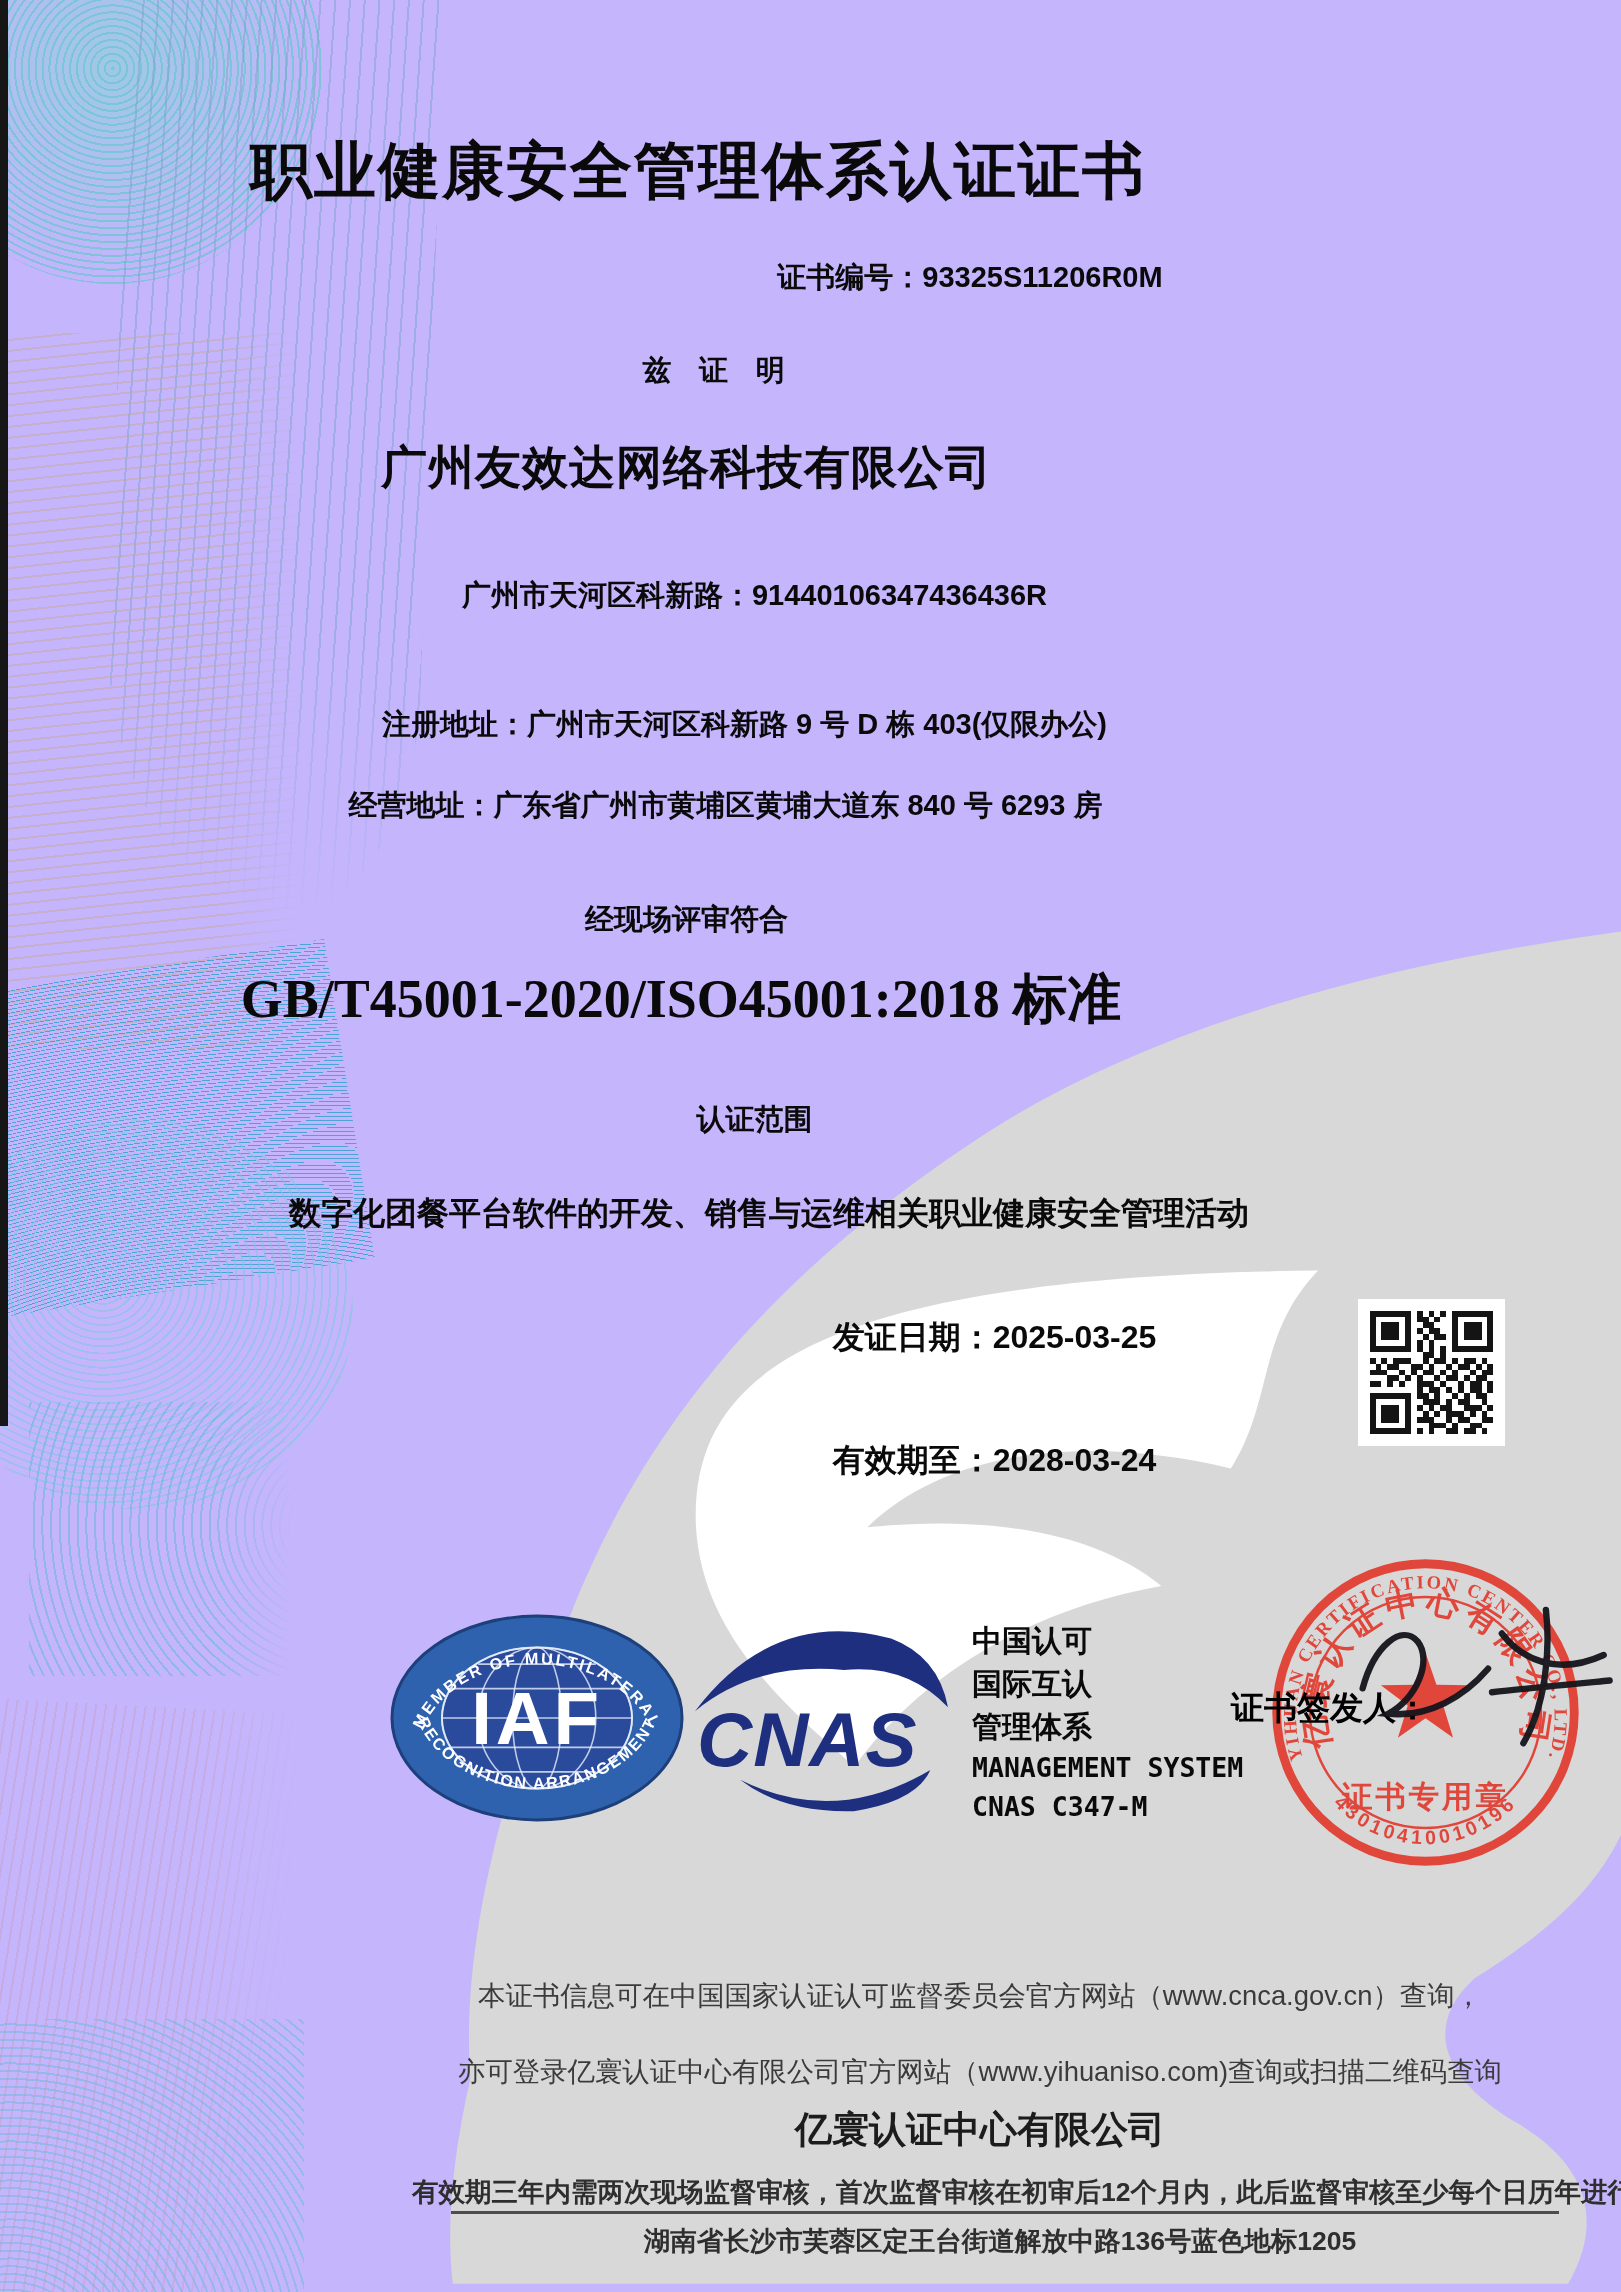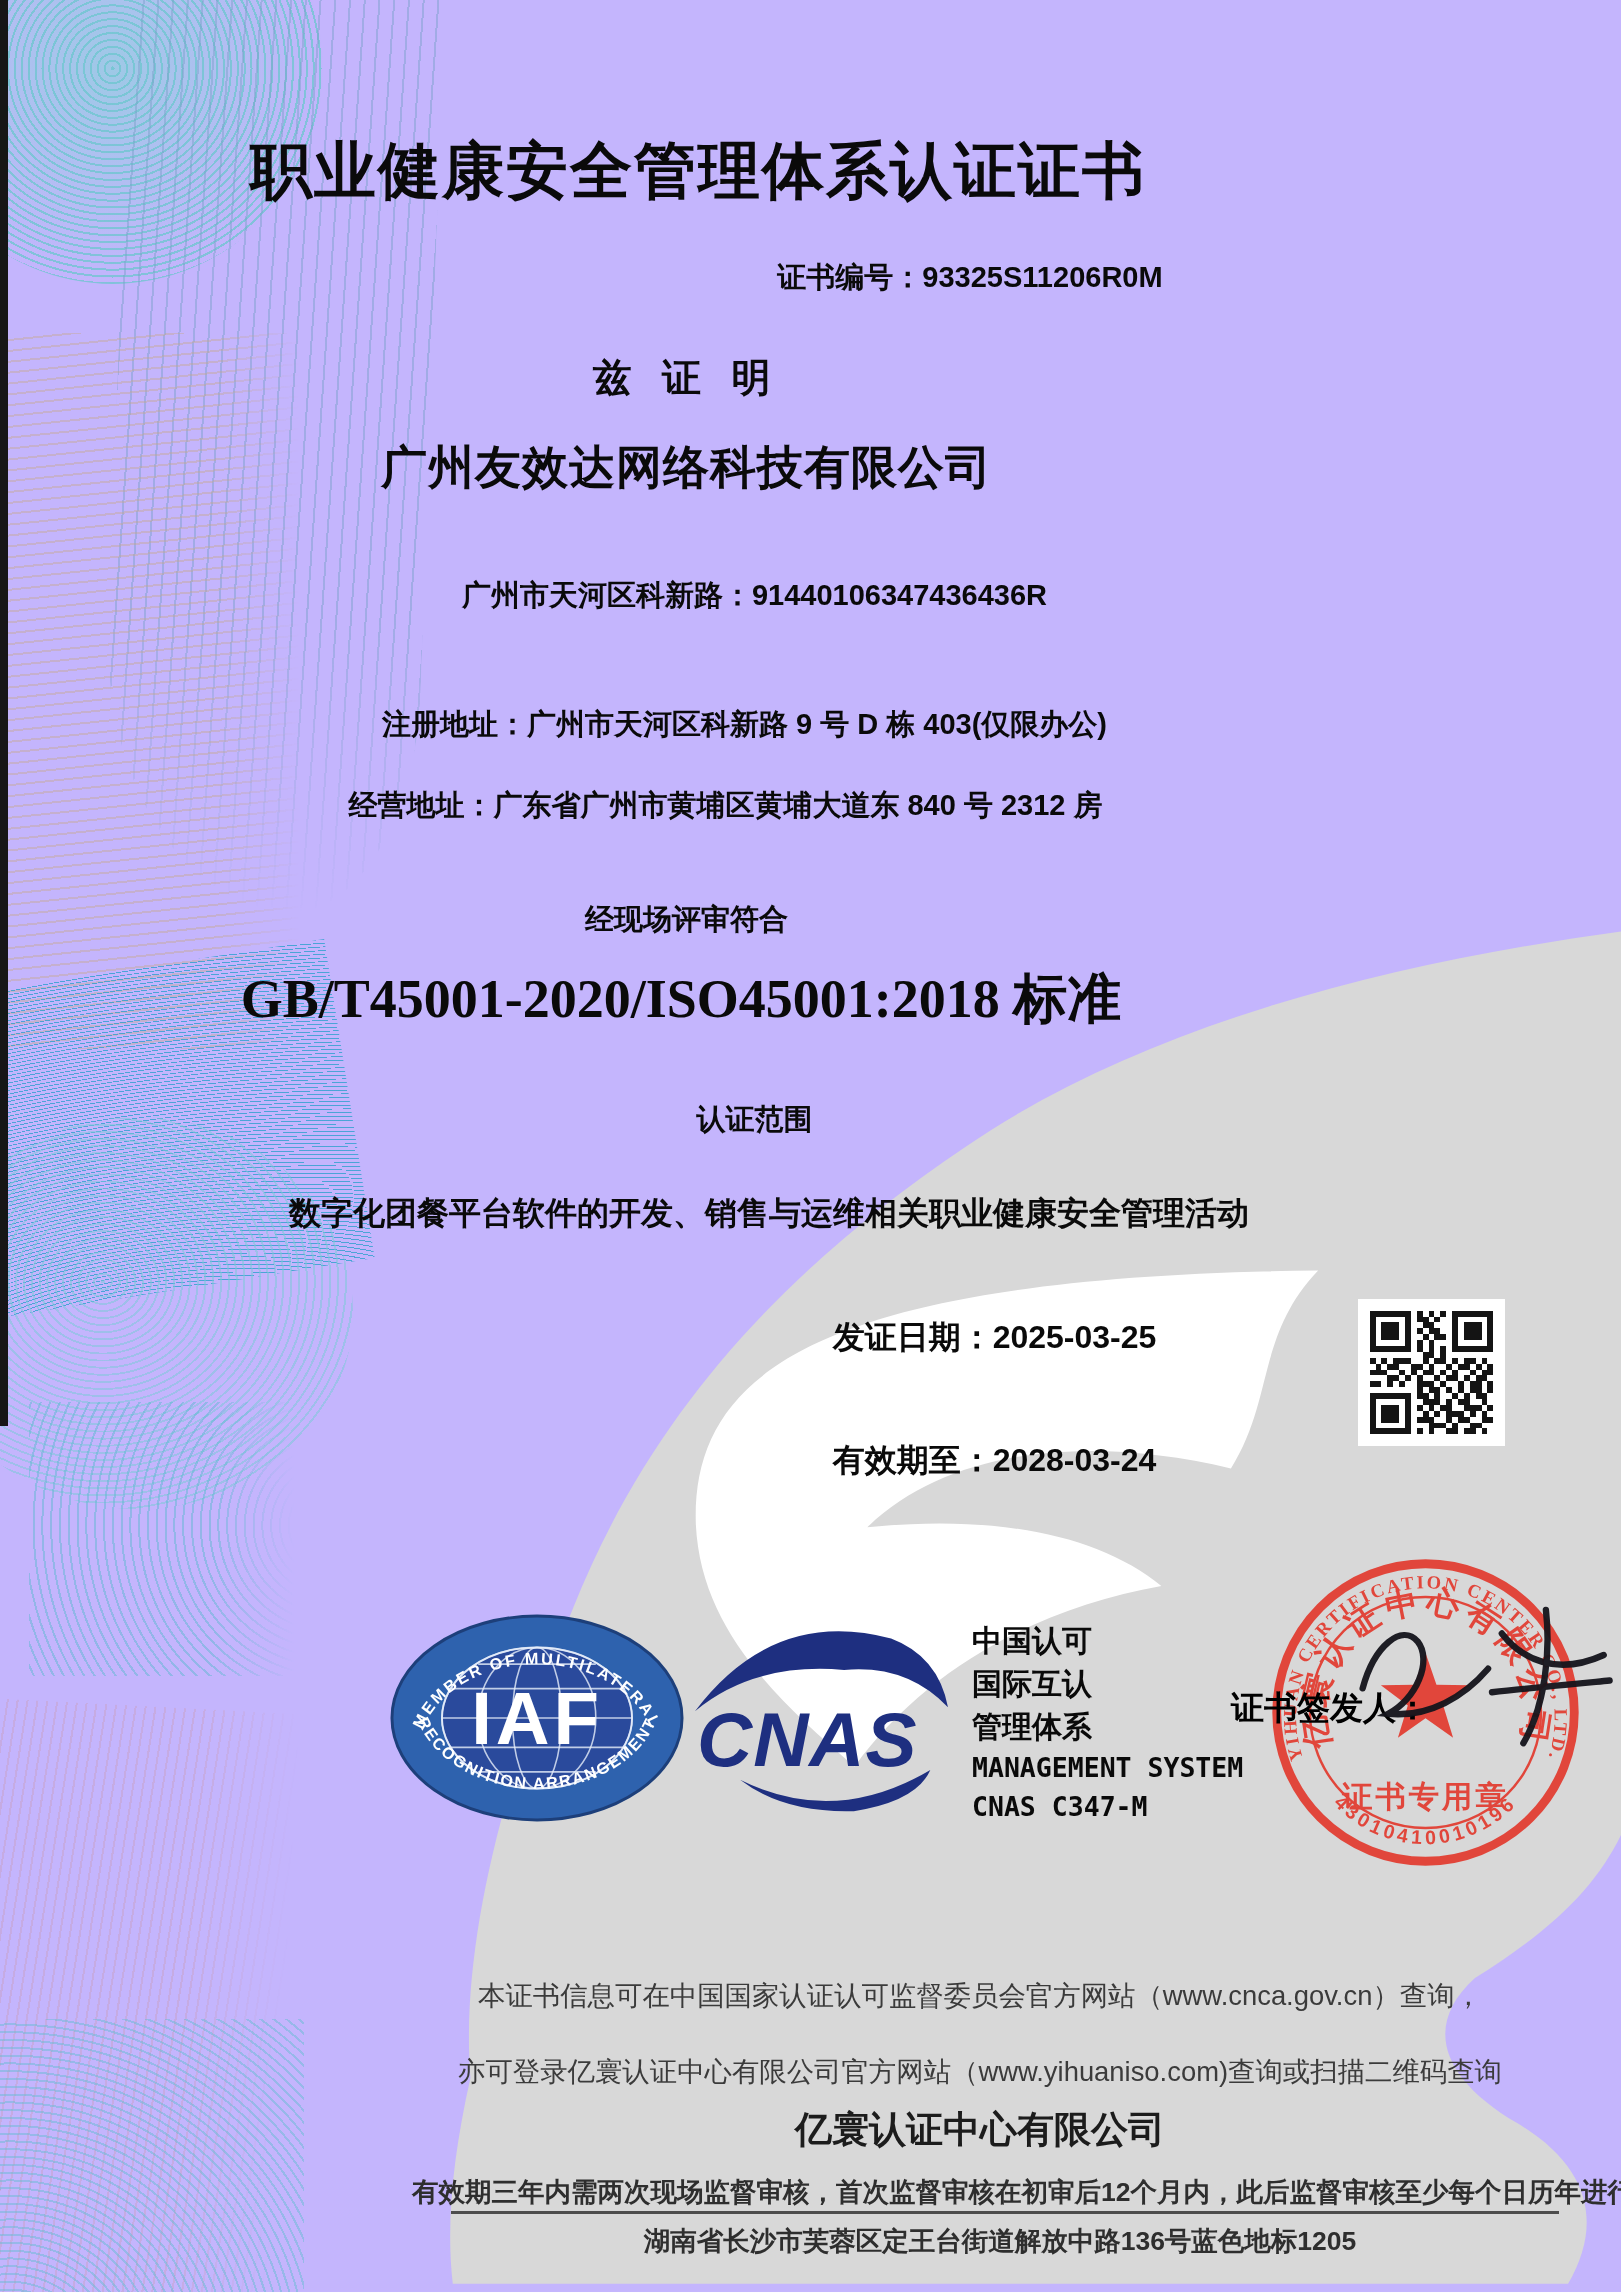--- a/index.html
+++ b/index.html
@@ -39,21 +39,21 @@
     -webkit-mask-image:linear-gradient(90deg,#000 70%,transparent 100%);
     mask-image:linear-gradient(90deg,#000 70%,transparent 100%);z-index:1;}
   .deco-tealbottom{left:-88px;top:2019px;width:392px;height:333px;
     background:repeating-radial-gradient(circle at 25% 105%, rgba(96,188,208,.45) 0 2px, rgba(255,255,255,0) 2px 7.8px);z-index:1;}
   
   .emblem{left:0;top:0;width:1621px;height:2293px;z-index:2;}
   
   .t{position:absolute;z-index:4;text-align:center;white-space:nowrap;}
   .title{left:250px;top:129px;width:828px;font-size:62px;font-weight:900;letter-spacing:2px;}
   .certno{left:568px;top:258px;width:804px;font-size:29px;font-weight:700;}
-  .declare{left:265px;top:351px;width:843px;font-size:39px;font-weight:700;letter-spacing:9.8px;}
+  .declare{left:265px;top:351px;width:843px;font-size:29px;font-weight:700;letter-spacing:9.8px;padding-left:32px;}
   .company{left:265px;top:437px;width:843px;font-size:46px;font-weight:800;letter-spacing:1px;text-align:center;}
   .credit{left:333px;top:576px;width:843px;font-size:29px;font-weight:700;}
   .regaddr{left:323px;top:705px;width:843px;font-size:29px;font-weight:700;}
   .bizaddr{left:304px;top:786px;width:843px;font-size:29px;font-weight:700;}
   .audit{left:265px;top:900px;width:843px;font-size:29px;font-weight:700;}
   .standard{left:225px;top:963px;width:912px;font-size:54px;font-weight:700;
             font-family:"Liberation Serif","DejaVu Serif",serif;text-align:center;}
   .scopelabel{left:333px;top:1100px;width:843px;font-size:29px;font-weight:700;}
   .scope{left:274px;top:1192px;width:990px;font-size:32px;font-weight:700;}
   .issuedate{left:725px;top:1316px;width:539px;font-size:32px;font-weight:700;text-align:center;}
@@ -112,21 +112,21 @@
       C1060 1640 945 1702 872 1802
       C790 1732 715 1660 710 1555 Z"></path>
   </svg>
 
   <div class="t title">职业健康安全管理体系认证证书</div>
   <div class="t certno">证书编号：93325S11206R0M</div>
   <div class="t declare">兹 证 明</div>
   <div class="t company">广州友效达网络科技有限公司</div>
   <div class="t credit">广州市天河区科新路：91440106347436436R</div>
   <div class="t regaddr">注册地址：广州市天河区科新路 9 号 D 栋 403(仅限办公)</div>
-  <div class="t bizaddr">经营地址：广东省广州市黄埔区黄埔大道东 840 号 2312 房</div>
+  <div class="t bizaddr">经营地址：广东省广州市黄埔区黄埔大道东 840 号 6293 房</div>
   <div class="t audit">经现场评审符合</div>
   <div class="t standard">GB/T45001-2020/ISO45001:2018 标准</div>
   <div class="t scopelabel">认证范围</div>
   <div class="t scope">数字化团餐平台软件的开发、销售与运维相关职业健康安全管理活动</div>
   <div class="t issuedate">发证日期：2025-03-25</div>
   <div class="t validdate">有效期至：2028-03-24</div>
 
   <div class="abs qrbox">
     <div id="qr-grid">
         <div class="on"></div>

